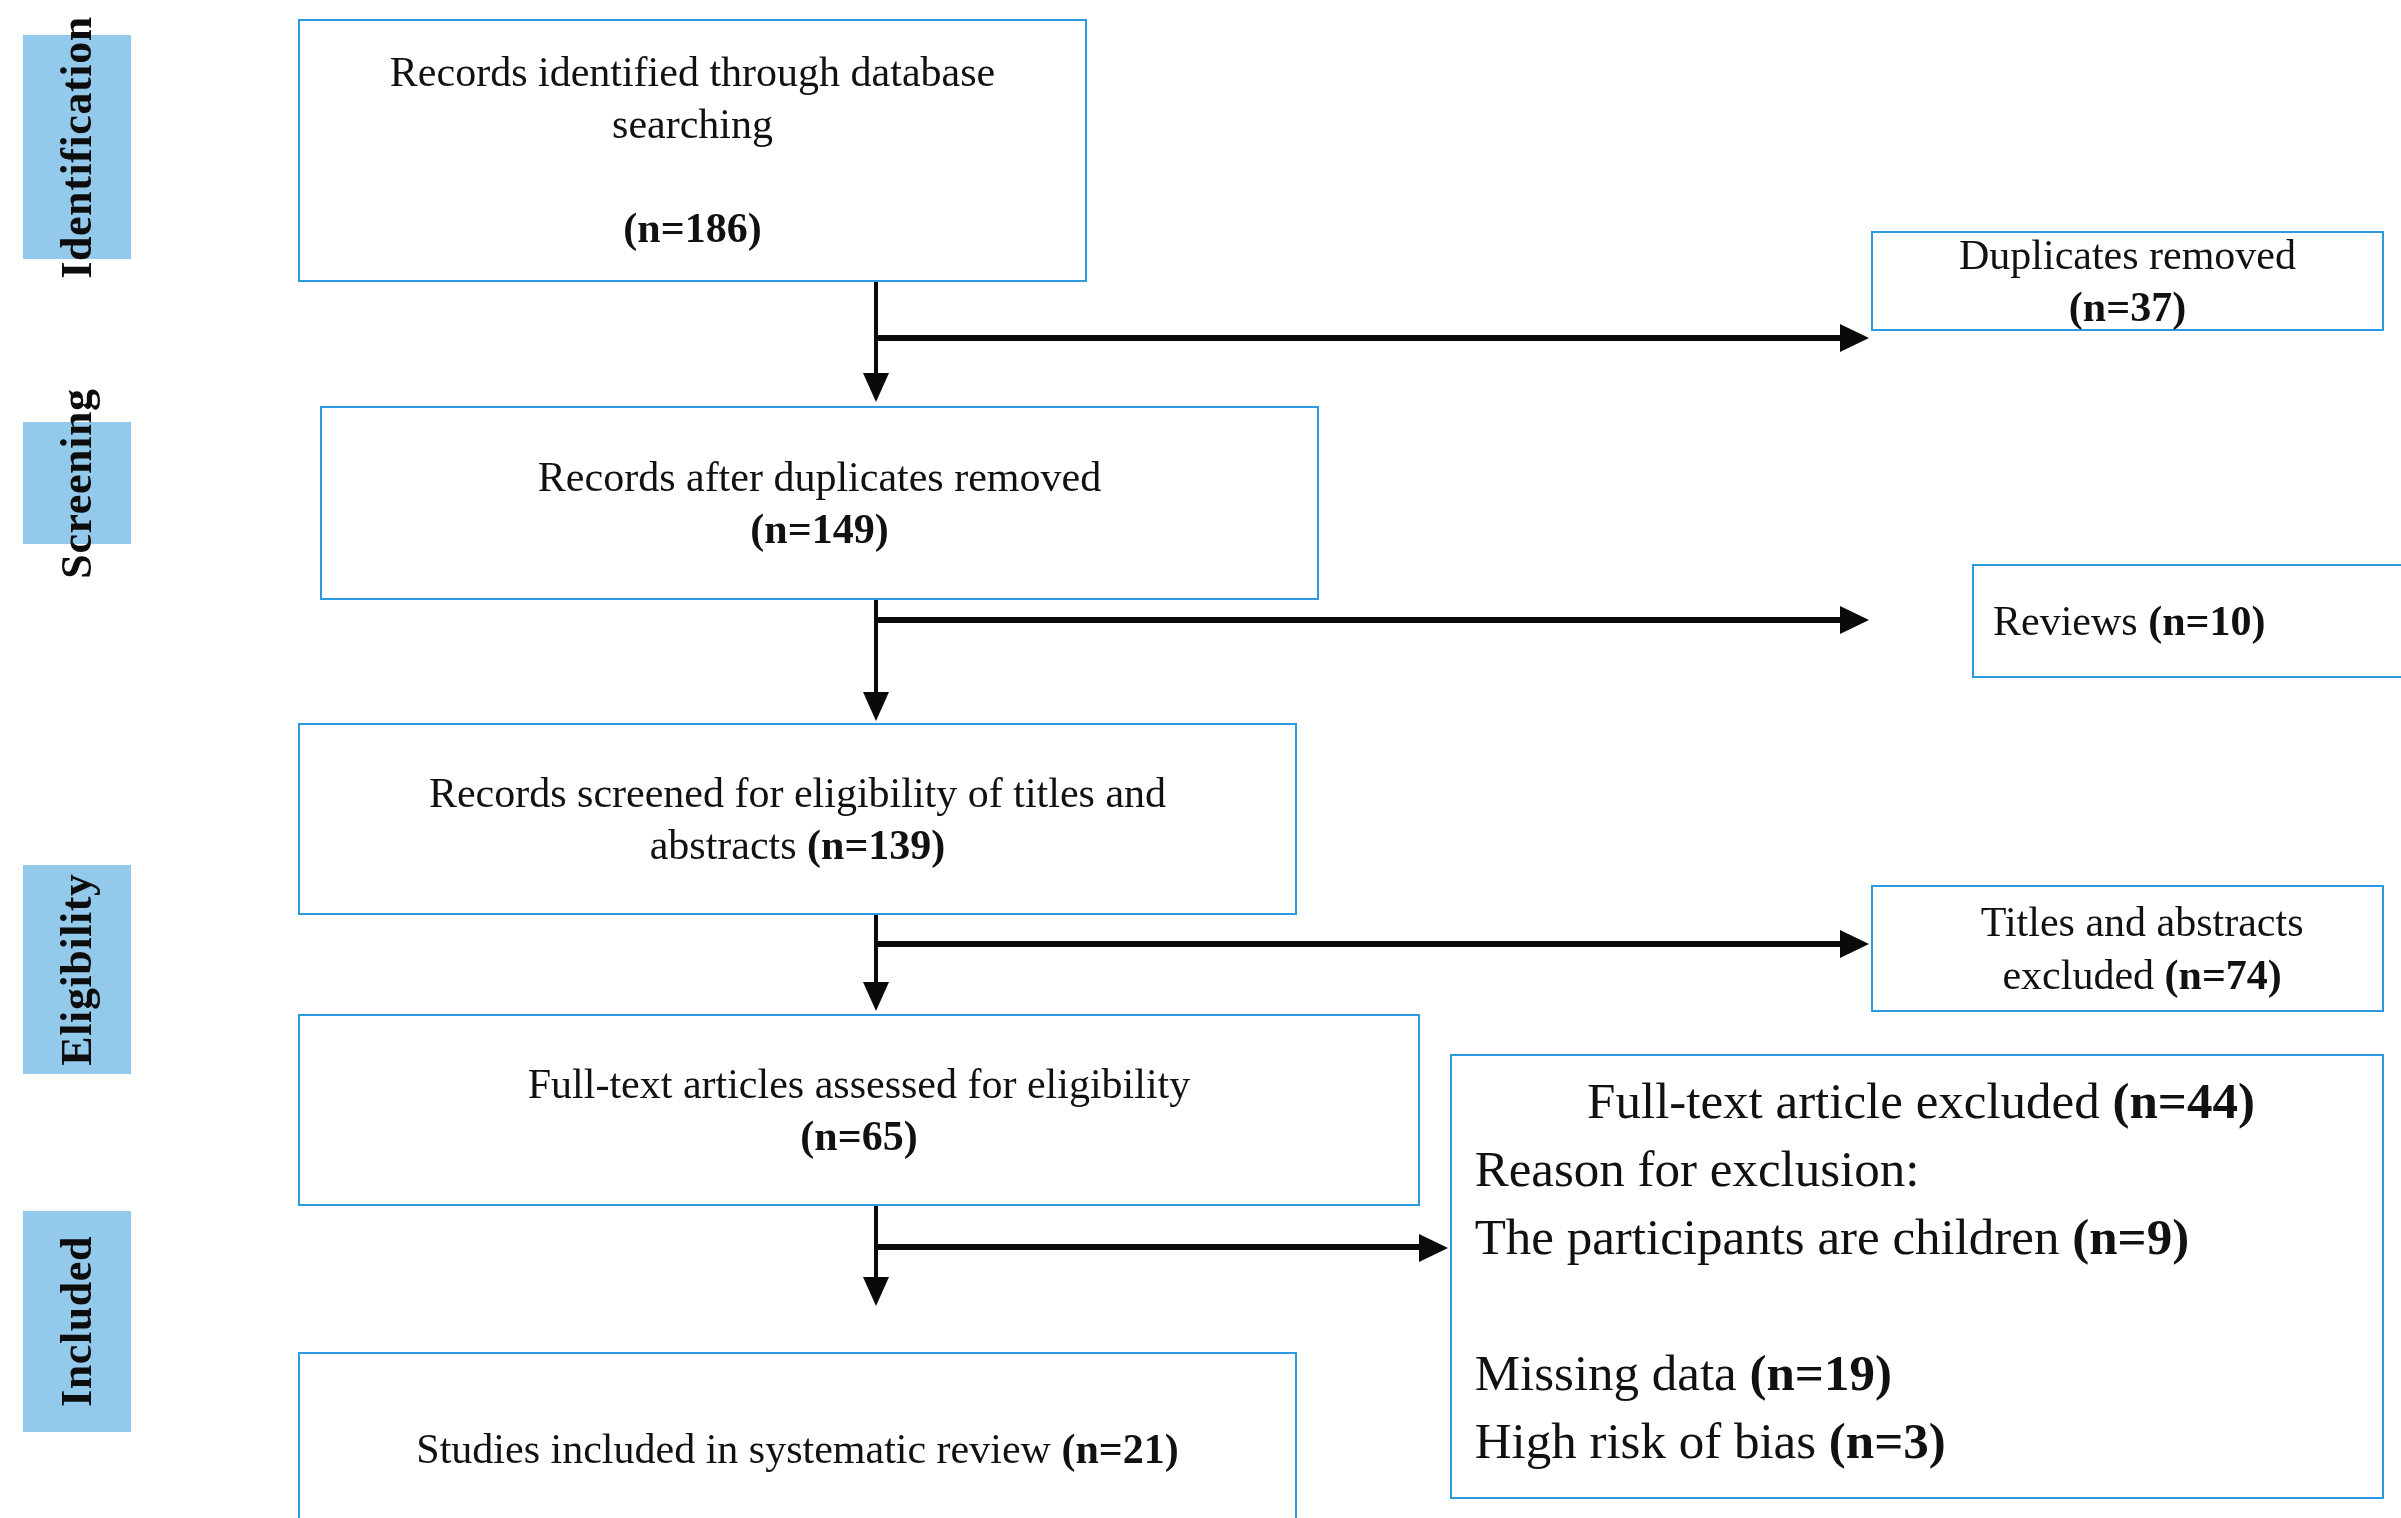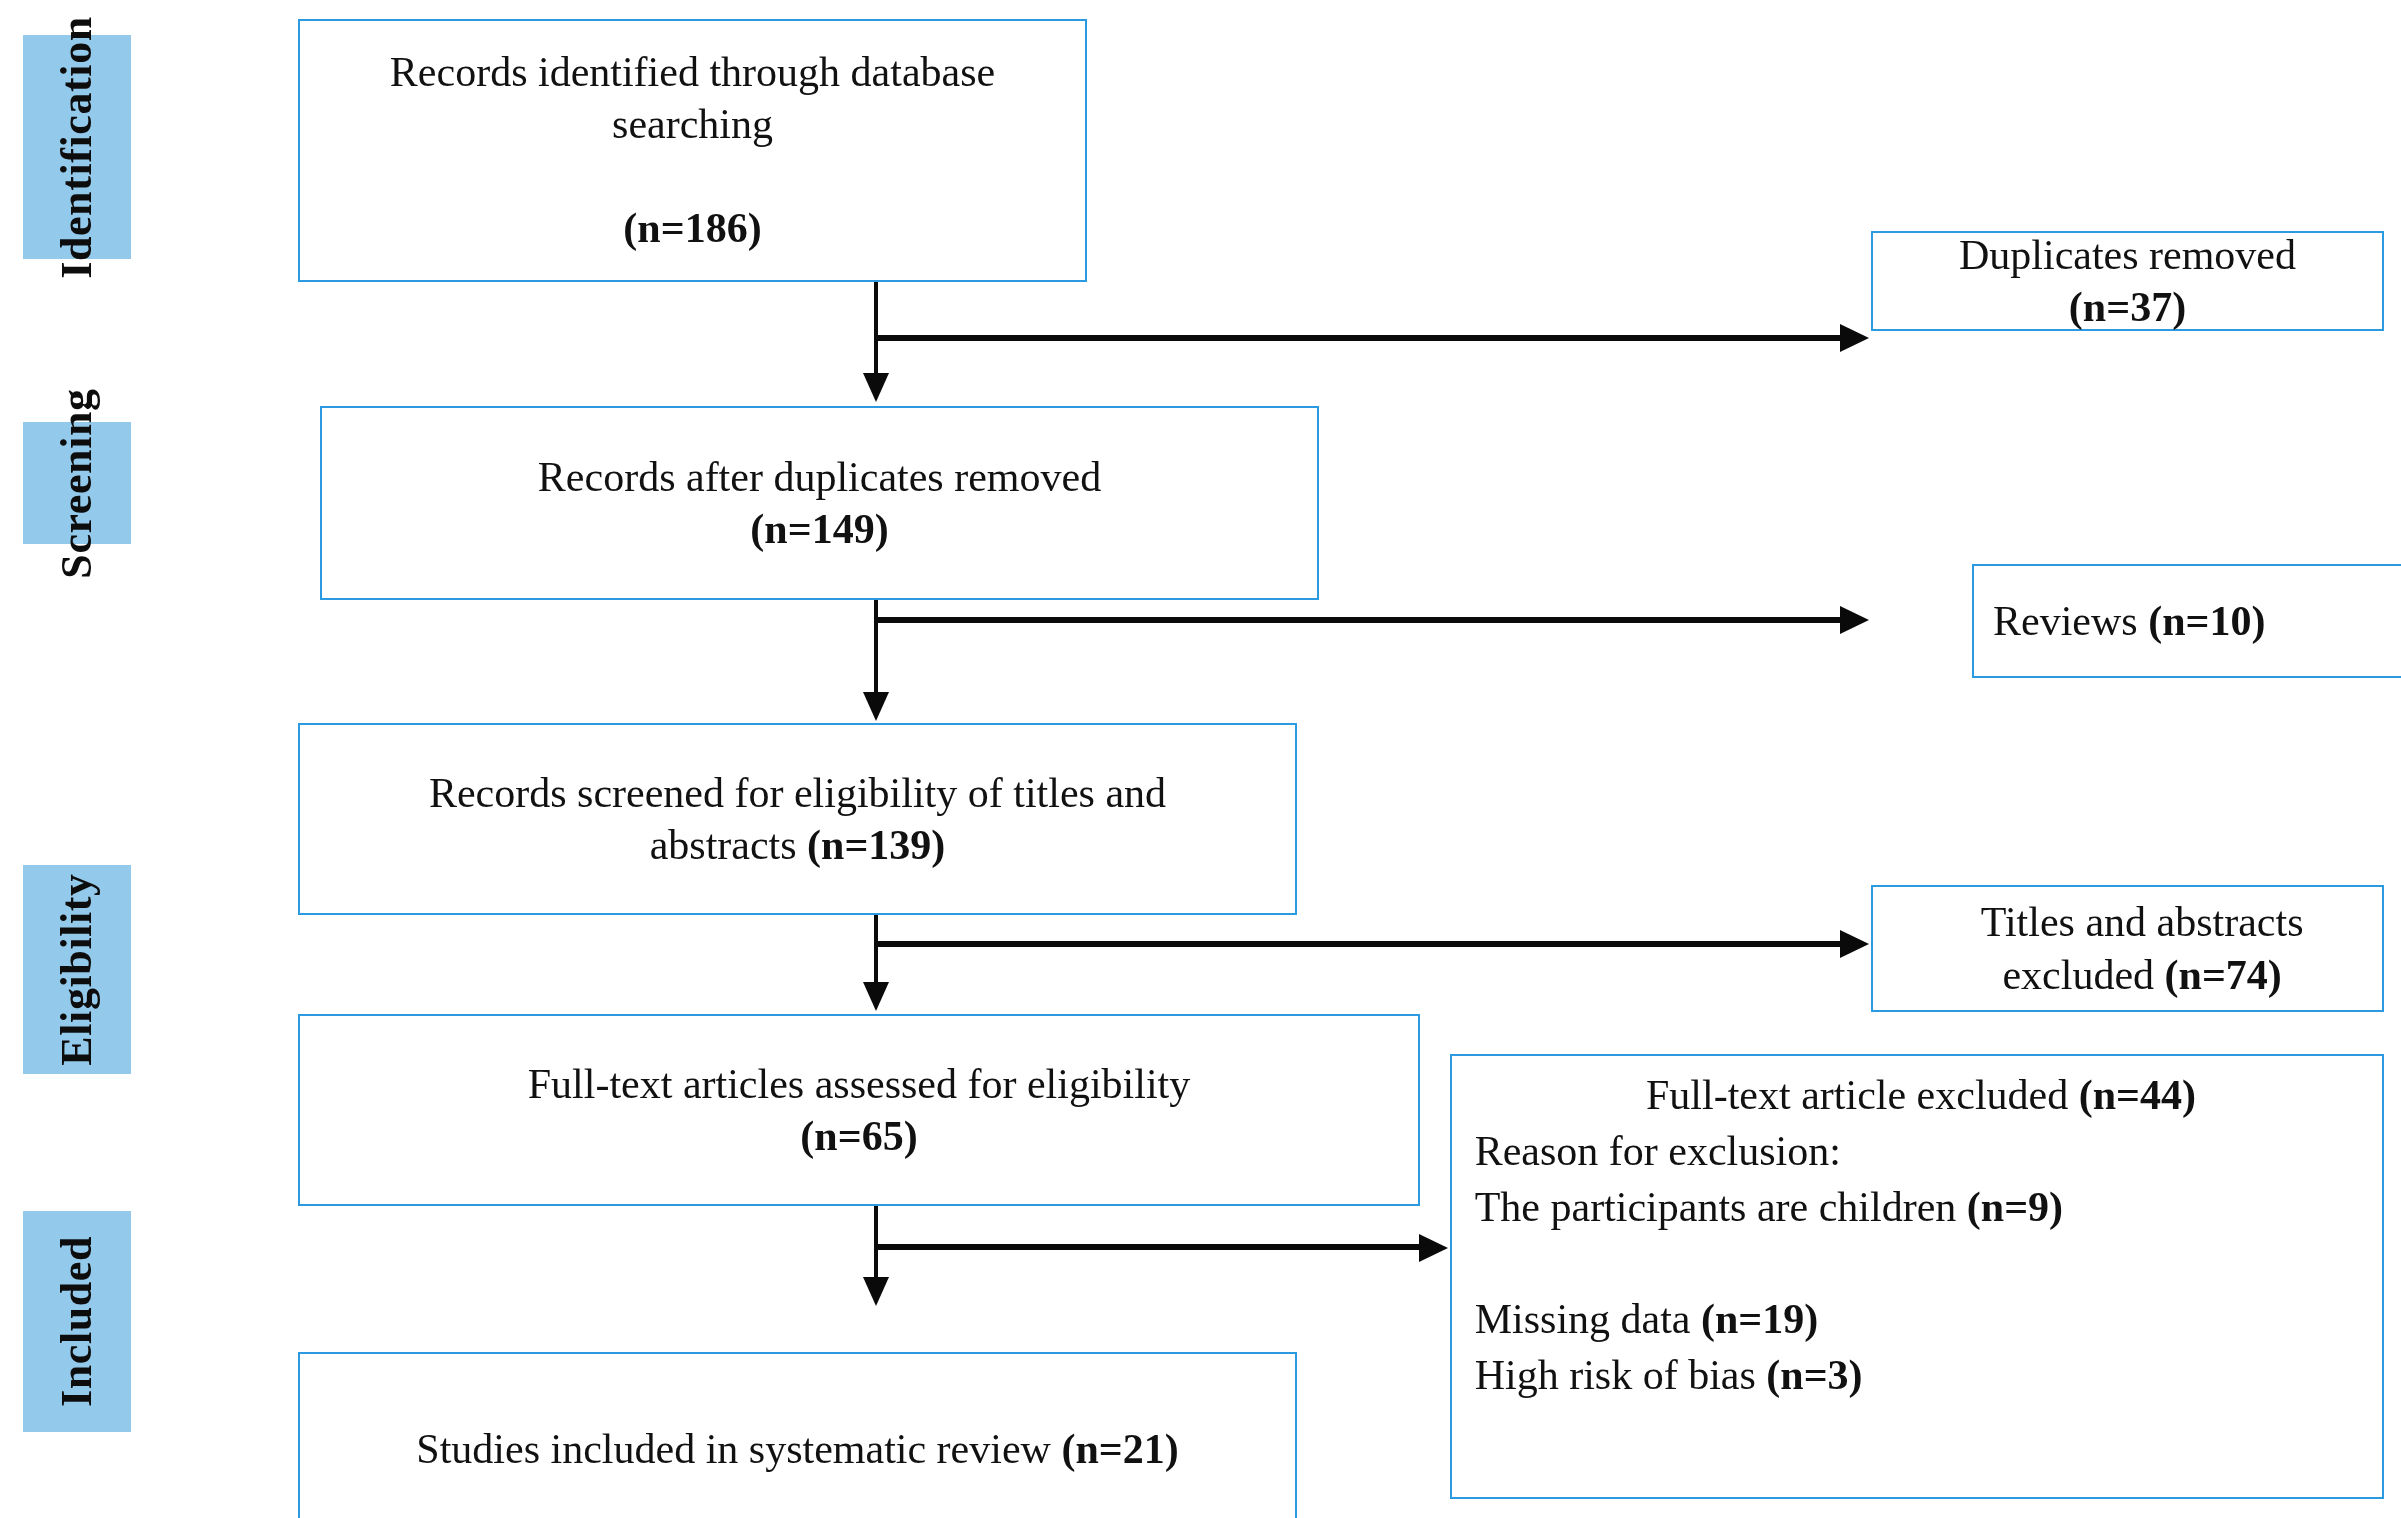--- a/index.html
+++ b/index.html
@@ -59,21 +59,21 @@
   }
   .box.top-align {
     align-items: flex-start;
     padding-top: 12.4px;
   }
   b { font-weight: bold; }
 
   
   .excl-list {
     width: 100%;
-    font-size: 42px;
+    font-size: 51px;
     line-height: 1.33;
     color: #111111;
     text-align: left;
     padding-left: 8px;
   }
   .excl-head {
     text-align: center;
     display: block;
   }
 

